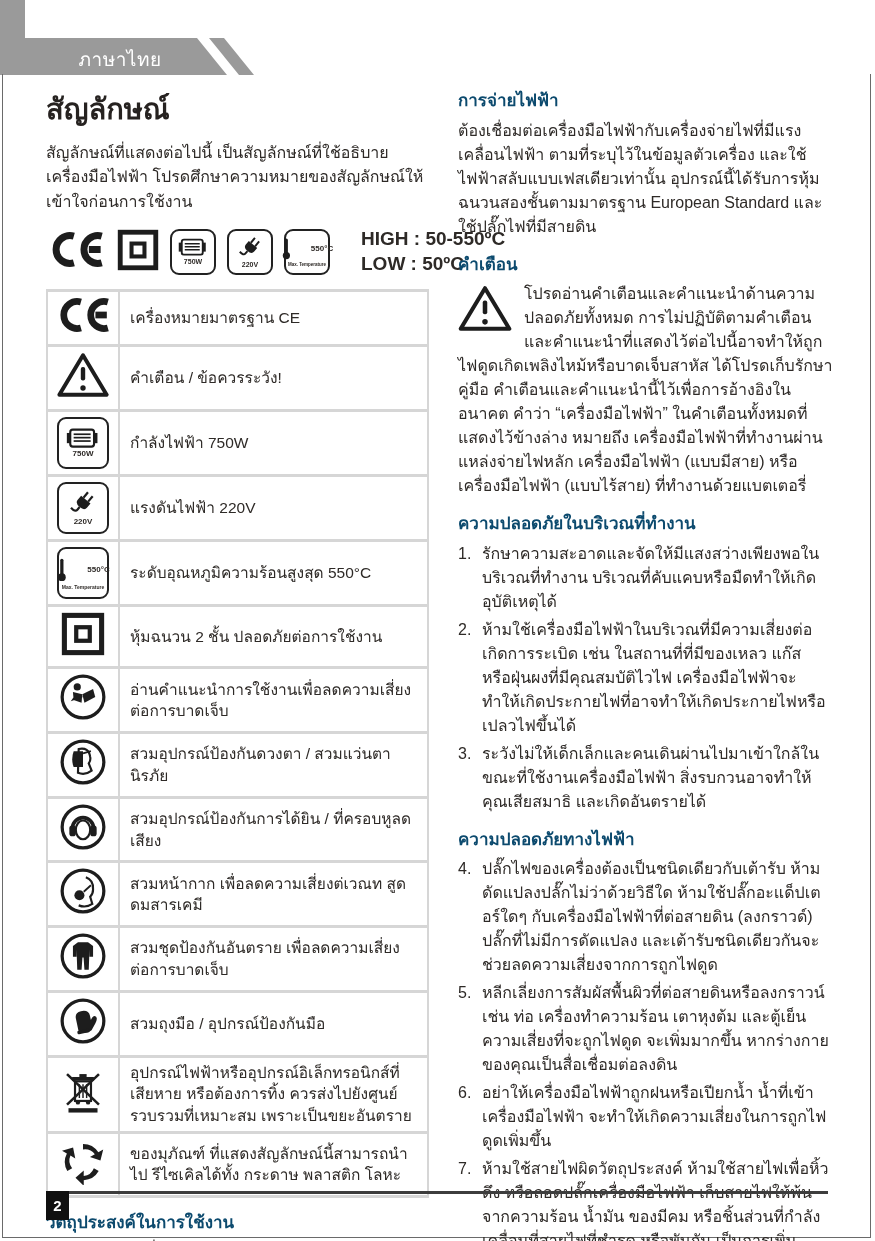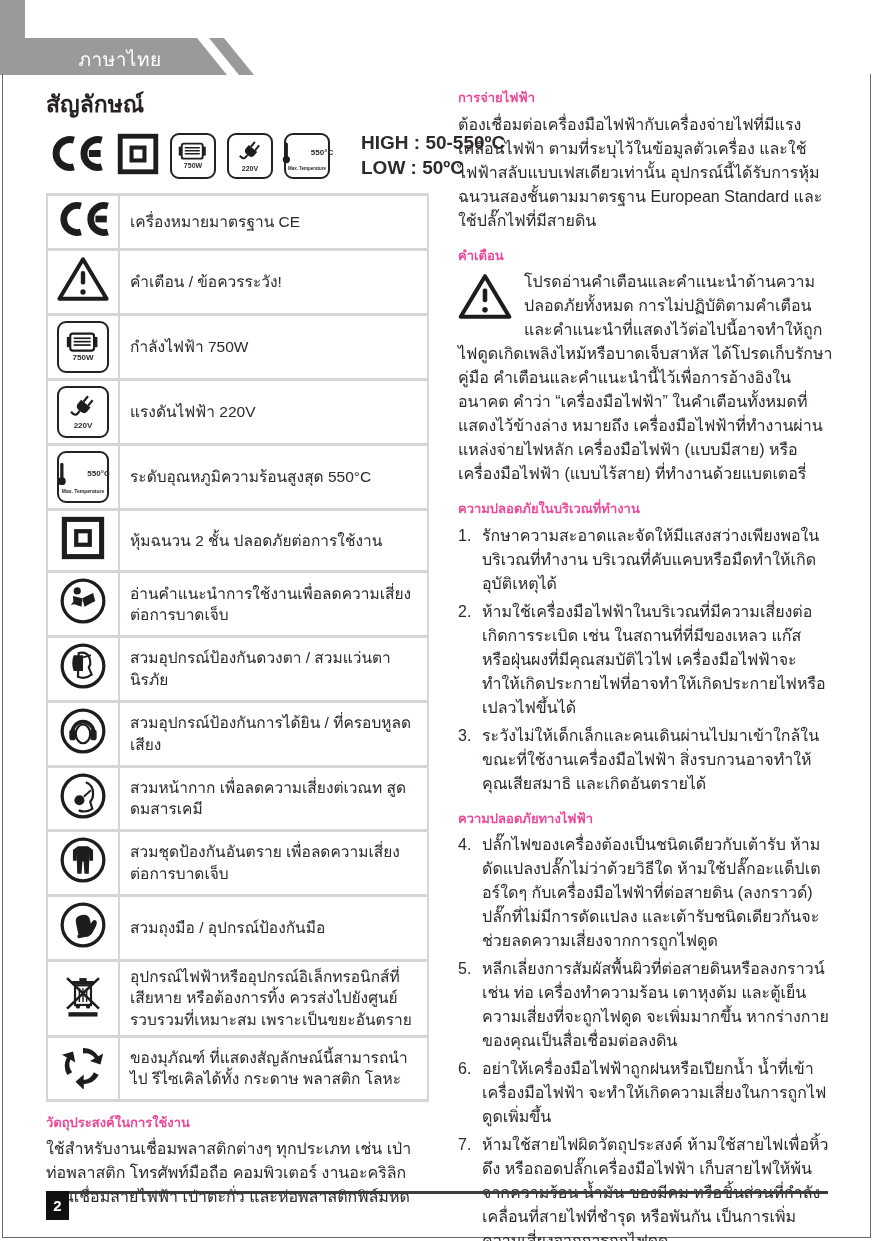--- a/index.html
+++ b/index.html
@@ -21,21 +21,21 @@
   .banner { position:absolute; left:0; top:38px; width:265px; height:37px; }
   .banner .main { position:absolute; inset:0; background:#9a9a9a;
     clip-path:polygon(0 0, 197px 0, 227px 100%, 0 100%); }
   .banner .tail { position:absolute; inset:0; background:#9a9a9a;
     clip-path:polygon(209px 0, 224px 0, 254px 100%, 239px 100%); }
   .banner .label { position:absolute; left:52px; top:6px; width:136px; text-align:center;
     color:#ffffff; font-size:19px; letter-spacing:0.5px; }
 
   
   .col-left { position:absolute; left:46px; top:86px; width:383px; }
-  .sym-title { font-size:23px; font-weight:bold; margin:0 0 9px; color:#262220; }
+  .sym-title { font-size:29px; font-weight:bold; margin:0 0 9px; color:#262220; }
   .intro { font-size:16px; line-height:1.52; margin:0 0 13px; overflow-wrap:break-word; }
 
   .sym-strip { display:flex; align-items:center; gap:11px; margin:0 0 13px; }
   .box { border:2.5px solid #222; border-radius:9px; width:46px; height:46px; box-sizing:border-box;
     display:flex; flex-direction:column; align-items:center; justify-content:center; flex:none; }
   .box .lbl { font-size:7px; font-weight:bold; line-height:1; margin-top:1px; }
   .box .sublbl { font-size:4.5px; font-weight:bold; line-height:1; margin-top:1px; }
   .thermo-row { display:flex; align-items:center; gap:18px; }
   .thermo-row .lbl { font-size:8px; }
   .specs { font-size:19px; font-weight:bold; line-height:1.3; margin-left:20px; white-space:nowrap; }
@@ -43,21 +43,21 @@
   table.sym { border-collapse:collapse; width:100%; }
   .sym td { border:2px solid #d6d6d6; border-top-width:3px; border-bottom-width:3px;
     padding:4px 10px; font-size:15.5px; line-height:1.4; vertical-align:middle;
     overflow-wrap:break-word; }
   .sym td.ic { width:62px; text-align:center; padding:5px 4px; }
   .sym .box { margin:0 auto; width:52px; height:52px; }
   .sym .box .lbl { font-size:8px; }
   .sym .box .sublbl { font-size:5px; }
 
   .purpose { margin-top:10px; }
-  .h3 { font-size:13px; font-weight:bold; margin:0 0 4px; color:#ec4899; }
+  .h3 { font-size:17px; font-weight:bold; margin:0 0 4px; color:#0c4a6e; }
   .purpose p { font-size:16px; line-height:1.48; margin:0; overflow-wrap:break-word; }
 
   
   .col-right { position:absolute; left:458px; top:88px; width:376px;
     font-size:16px; line-height:1.5; overflow-wrap:break-word; }
   .col-right .h3 { margin:0 0 5px; }
   .col-right p { margin:0 0 13px; }
   .warn-icon { float:left; margin:3px 12px 4px 0; }
   .nlist { margin:0 0 13px; }
   .nlist .item { display:flex; margin:0 0 4px; }
@@ -76,20 +76,21 @@
 <div class="banner">
   <div class="main"></div>
   <div class="tail"></div>
   <div class="label">ภาษาไทย</div>
 </div>
 
 <div class="frame"></div>
 
 <div class="col-left">
   <h1 class="sym-title">สัญลักษณ์</h1>
+  <p class="intro">สัญลักษณ์ที่แสดงต่อไปนี้ เป็นสัญลักษณ์ที่ใช้อธิบายเครื่องมือไฟฟ้า โปรดศึกษาความหมายของสัญลักษณ์ให้เข้าใจก่อนการใช้งาน</p>
 
   <div class="sym-strip">
     <span>
       <svg viewBox="0 0 112 64" width="60" height="37" fill="none" stroke="currentColor">
         <path d="M52 7 A26 26 0 1 0 52 57" stroke-width="13"></path>
         <path d="M104 7 A26 26 0 1 0 104 57" stroke-width="13"></path>
         <line x1="80" y1="32" x2="102" y2="32" stroke-width="13"></line>
       </svg>
     </span>
     <span>

